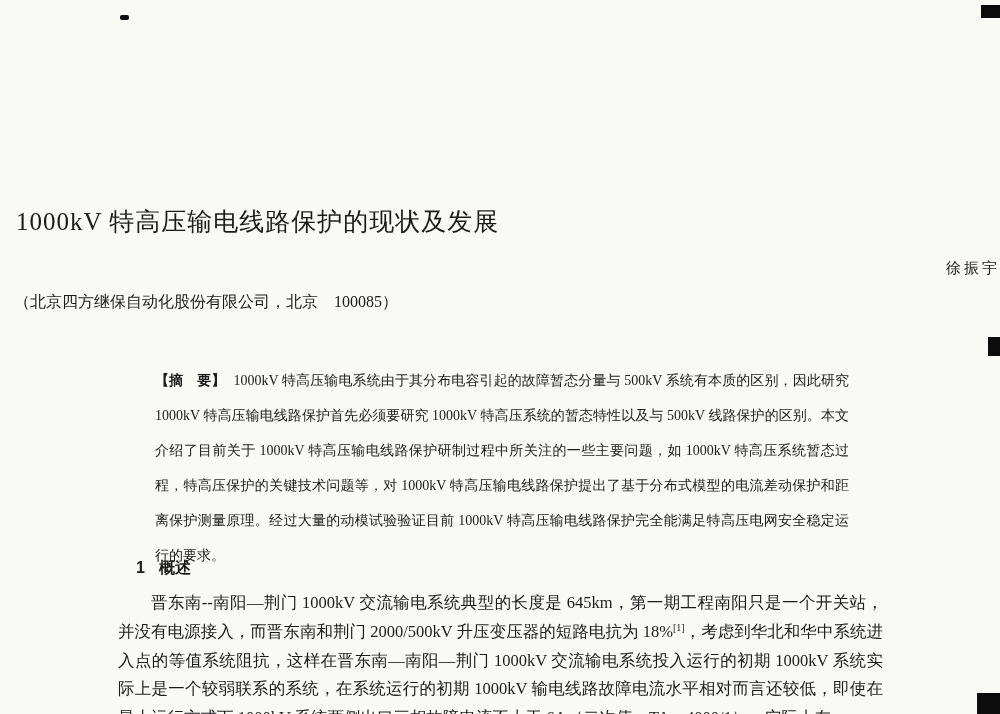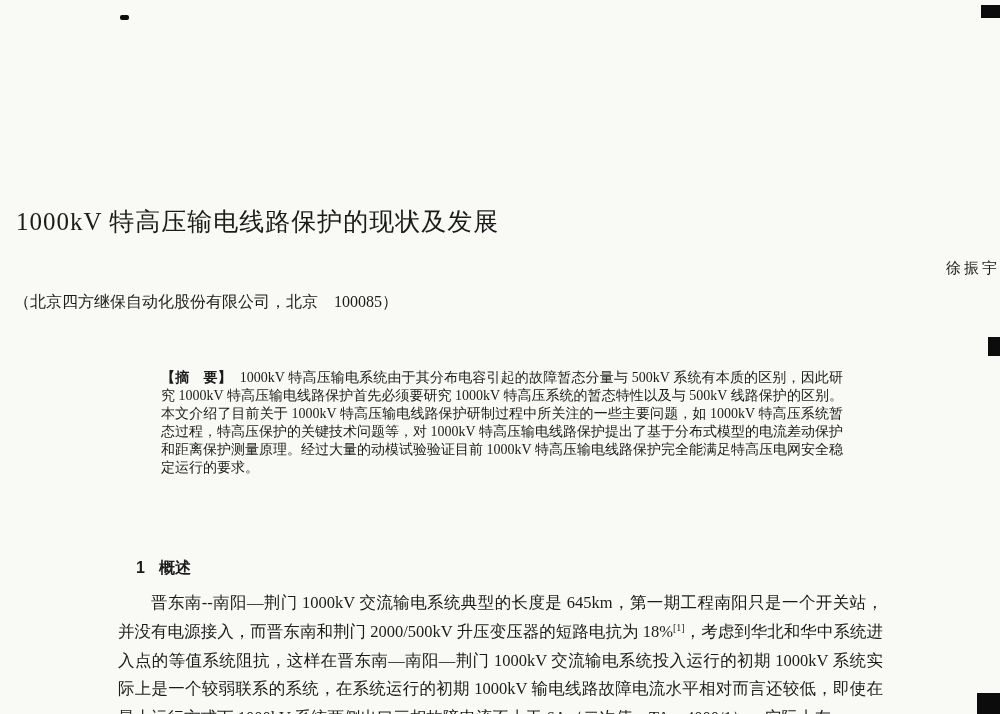--- a/index.html
+++ b/index.html
@@ -33,22 +33,22 @@
 
   .affiliation {
     position: absolute; top: 292px; left: 14px; width: 100%;
     text-align: left; font-size: 16px;
   }
 
   .front-matter {
     position: absolute; top: 353px; left: 145px; width: 714px;
   }
   .abstract {
-    margin: 16px;
-    font-size: 14px; line-height: 18px;
+    margin: 10px;
+    font-size: 14px; line-height: 35px;
     text-align: justify;
   }
   .keywords {
     margin: 0;
     font-size: 14px; line-height: 26.8px;
     white-space: nowrap;
   }
   .fm-label { font-weight: 700; margin-right: 8px; }
 
   .section-heading {

